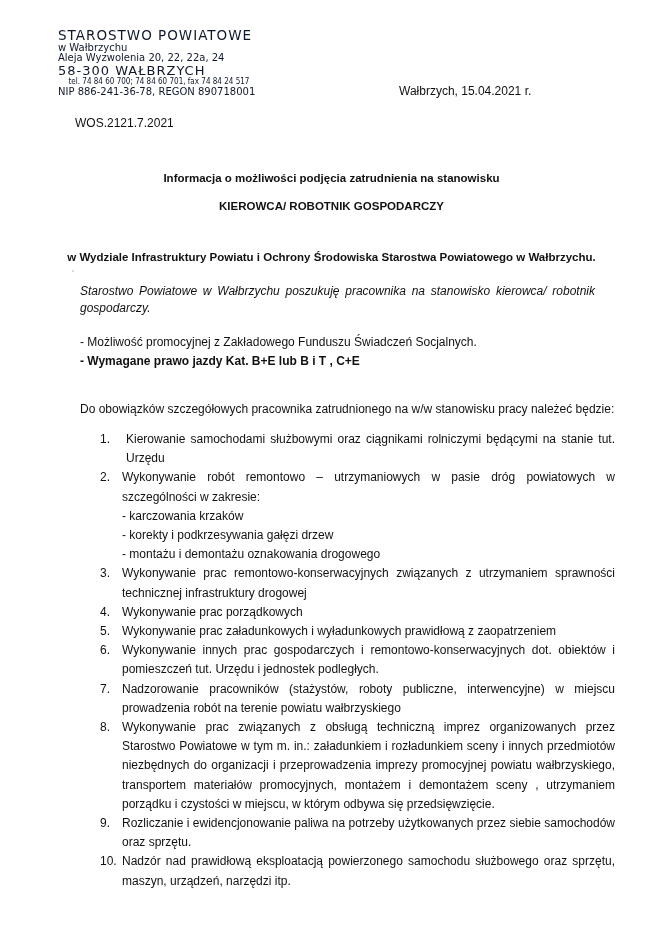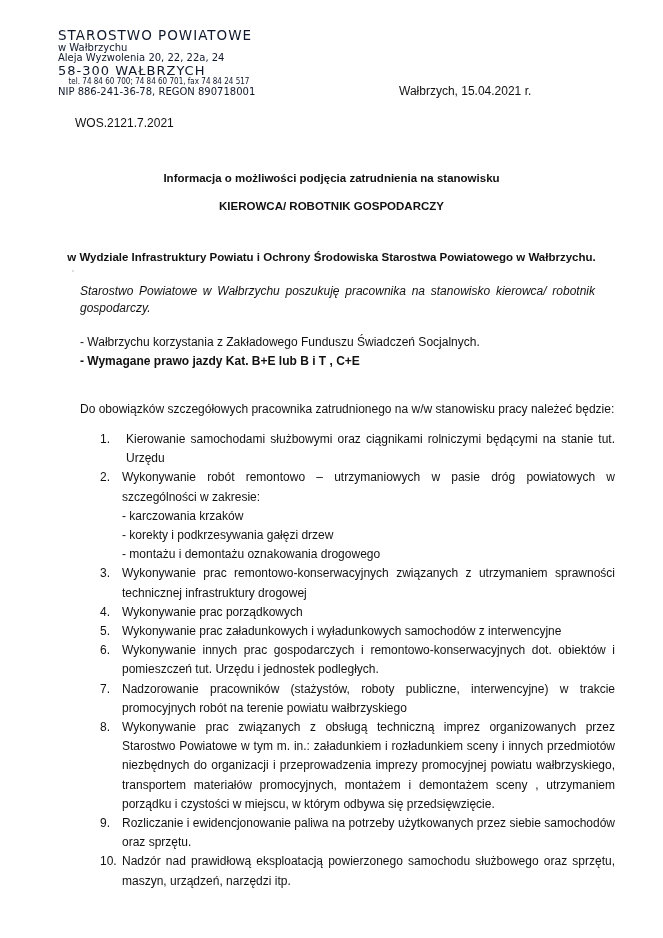--- a/index.html
+++ b/index.html
@@ -77,21 +77,21 @@
 
 <div class="center-title" style="top:172px;">Informacja o możliwości podjęcia zatrudnienia na stanowisku</div>
 <div class="center-title" style="top:200px;">KIEROWCA/ ROBOTNIK GOSPODARCZY</div>
 <div class="center-title" style="top:235px;margin-top:16px;">w Wydziale Infrastruktury Powiatu i Ochrony Środowiska Starostwa Powiatowego w Wałbrzychu.</div>
 
 <div class="dot-mark"></div>
 
 <div class="intro">Starostwo Powiatowe w Wałbrzychu poszukuję pracownika na stanowisko kierowca/ robotnik gospodarczy.</div>
 
 <div class="bullets">
-  <div>- Wałbrzychu korzystania z Zakładowego Funduszu Świadczeń Socjalnych.</div>
+  <div>- Możliwość promocyjnej z Zakładowego Funduszu Świadczeń Socjalnych.</div>
   <div class="bold">- Wymagane prawo jazdy Kat. B+E lub B i T , C+E</div>
 </div>
 
 <div class="duties-intro">Do obowiązków szczegółowych pracownika zatrudnionego na w/w stanowisku pracy należeć będzie:</div>
 
 <ol class="duties">
   <li>
     <span class="num">1.</span>
     <span class="txt" style="padding-left:4px;">Kierowanie samochodami służbowymi oraz ciągnikami rolniczymi będącymi na stanie tut. Urzędu</span>
   </li>
@@ -105,29 +105,29 @@
   <li>
     <span class="num">3.</span>
     <span class="txt">Wykonywanie prac remontowo-konserwacyjnych związanych z utrzymaniem sprawności technicznej infrastruktury drogowej</span>
   </li>
   <li>
     <span class="num">4.</span>
     <span class="txt">Wykonywanie prac porządkowych</span>
   </li>
   <li>
     <span class="num">5.</span>
-    <span class="txt">Wykonywanie prac załadunkowych i wyładunkowych samochodów z interwencyjne</span>
+    <span class="txt">Wykonywanie prac załadunkowych i wyładunkowych prawidłową z zaopatrzeniem</span>
   </li>
   <li>
     <span class="num">6.</span>
     <span class="txt">Wykonywanie innych prac gospodarczych i remontowo-konserwacyjnych dot. obiektów i pomieszczeń tut. Urzędu i jednostek podległych.</span>
   </li>
   <li>
     <span class="num">7.</span>
-    <span class="txt">Nadzorowanie pracowników (stażystów, roboty publiczne, interwencyjne) w trakcie promocyjnych robót na terenie powiatu wałbrzyskiego</span>
+    <span class="txt">Nadzorowanie pracowników (stażystów, roboty publiczne, interwencyjne) w miejscu prowadzenia robót na terenie powiatu wałbrzyskiego</span>
   </li>
   <li>
     <span class="num">8.</span>
     <span class="txt">Wykonywanie prac związanych z obsługą techniczną imprez organizowanych przez Starostwo Powiatowe w tym m. in.: załadunkiem i rozładunkiem sceny i innych przedmiotów niezbędnych do organizacji i przeprowadzenia imprezy promocyjnej powiatu wałbrzyskiego, transportem materiałów promocyjnych, montażem i demontażem sceny , utrzymaniem porządku i czystości w miejscu, w którym odbywa się przedsięwzięcie.</span>
   </li>
   <li>
     <span class="num">9.</span>
     <span class="txt">Rozliczanie i ewidencjonowanie paliwa na potrzeby użytkowanych przez siebie samochodów oraz sprzętu.</span>
   </li>
   <li>

